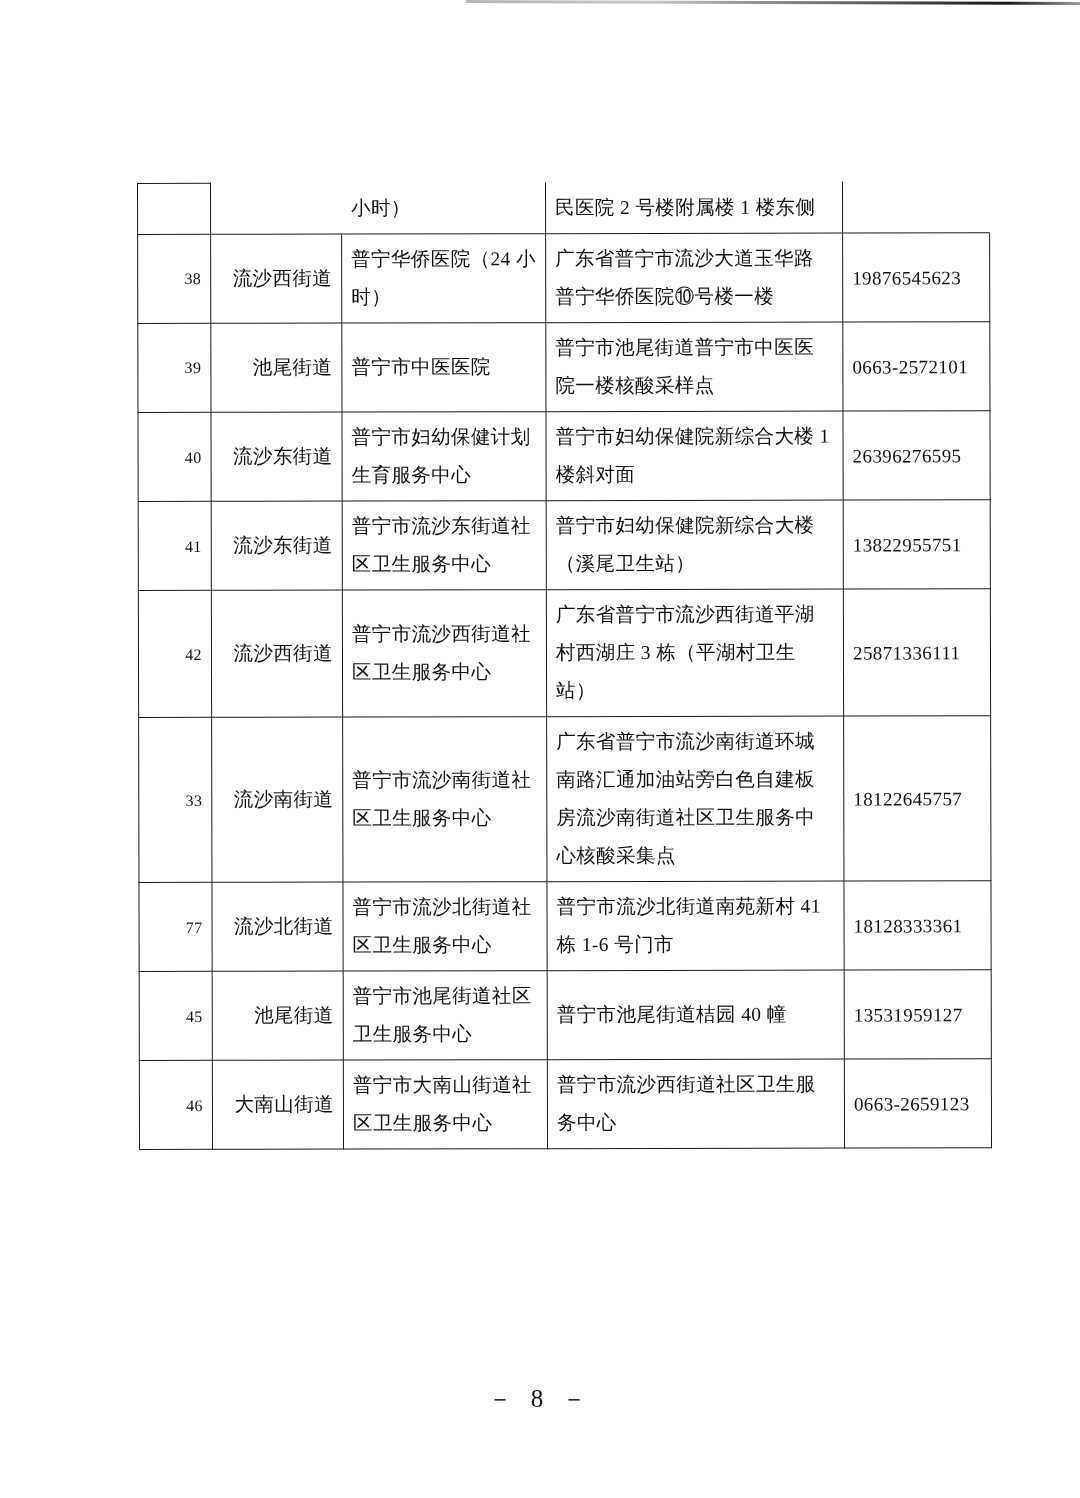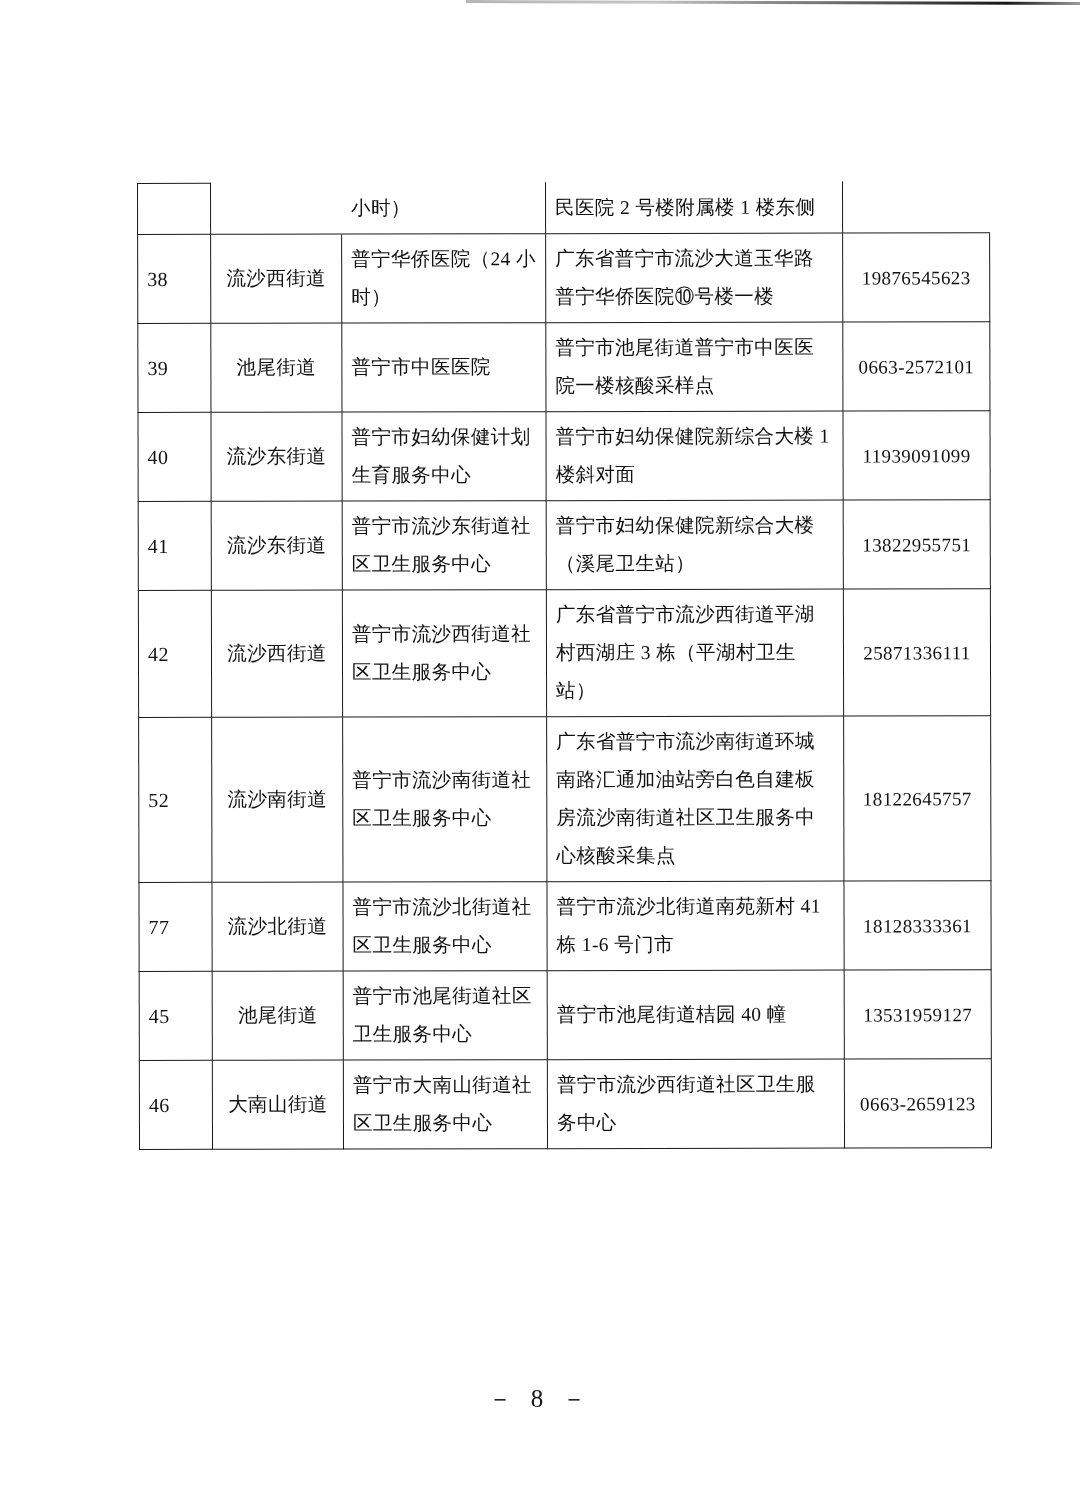--- a/index.html
+++ b/index.html
@@ -64,34 +64,34 @@
     letter-spacing: 0.4px;
   }
   
   col.c-idx   { width: 73px; }
   col.c-str   { width: 131px; }
   col.c-site  { width: 204px; }
   col.c-addr  { width: 297px; }
   col.c-tel   { width: 147px; }
 
   td.idx {
-    text-align: left;
-    font-family: "Liberation Serif", "DejaVu Serif", serif;
-    font-size: 20px;
+    text-align: right;
+    font-family: "Liberation Serif", "DejaVu Serif", serif;
+    font-size: 16px;
     letter-spacing: 0;
   }
   td.street {
-    text-align: center;
+    text-align: right;
     white-space: nowrap;
   }
   td.site, td.addr {
     text-align: left;
   }
   td.tel {
-    text-align: center;
+    text-align: left;
     font-family: "Liberation Serif", "DejaVu Serif", serif;
     font-size: 19px;
     letter-spacing: 0;
     white-space: nowrap;
     border-radius: 12px;
   }
   td.blank { }
 
   
   tr.cont td.idx        { border-bottom-color: #1a1a1a; }
@@ -156,41 +156,41 @@
           <td class="site">普宁市中医医院</td>
           <td class="addr">普宁市池尾街道普宁市中医医院一楼核酸采样点</td>
           <td class="tel">0663-2572101</td>
         </tr>
 
         <tr>
           <td class="idx">40</td>
           <td class="street">流沙东街道</td>
           <td class="site">普宁市妇幼保健计划生育服务中心</td>
           <td class="addr">普宁市妇幼保健院新综合大楼 1 楼斜对面</td>
-          <td class="tel">11939091099</td>
+          <td class="tel">26396276595</td>
         </tr>
 
         <tr>
           <td class="idx">41</td>
           <td class="street">流沙东街道</td>
           <td class="site">普宁市流沙东街道社区卫生服务中心</td>
           <td class="addr">普宁市妇幼保健院新综合大楼（溪尾卫生站）</td>
           <td class="tel">13822955751</td>
         </tr>
 
         <tr>
           <td class="idx">42</td>
           <td class="street">流沙西街道</td>
           <td class="site">普宁市流沙西街道社区卫生服务中心</td>
           <td class="addr">广东省普宁市流沙西街道平湖村西湖庄 3 栋（平湖村卫生站）</td>
           <td class="tel">25871336111</td>
         </tr>
 
         <tr>
-          <td class="idx">52</td>
+          <td class="idx">33</td>
           <td class="street">流沙南街道</td>
           <td class="site">普宁市流沙南街道社区卫生服务中心</td>
           <td class="addr">广东省普宁市流沙南街道环城南路汇通加油站旁白色自建板房流沙南街道社区卫生服务中心核酸采集点</td>
           <td class="tel">18122645757</td>
         </tr>
 
         <tr>
           <td class="idx">77</td>
           <td class="street">流沙北街道</td>
           <td class="site">普宁市流沙北街道社区卫生服务中心</td>

